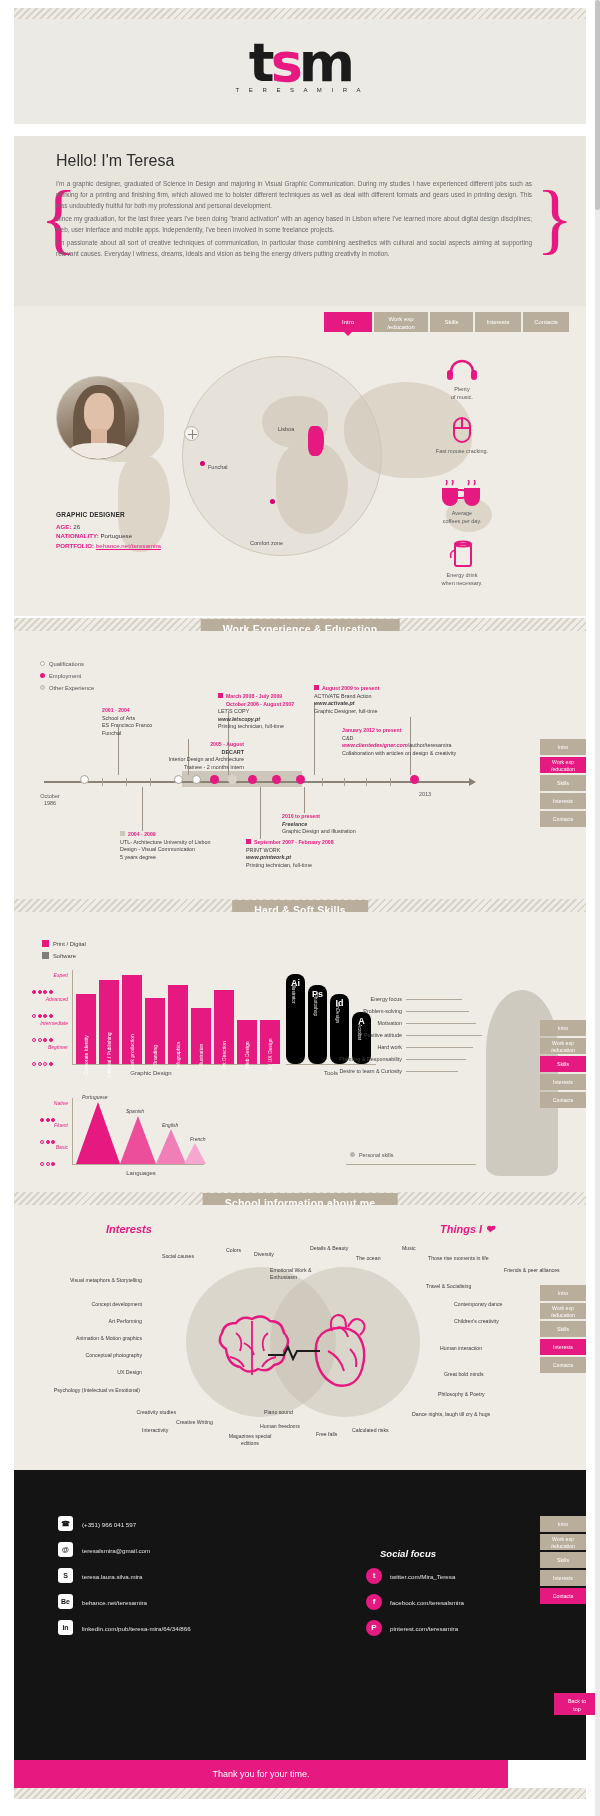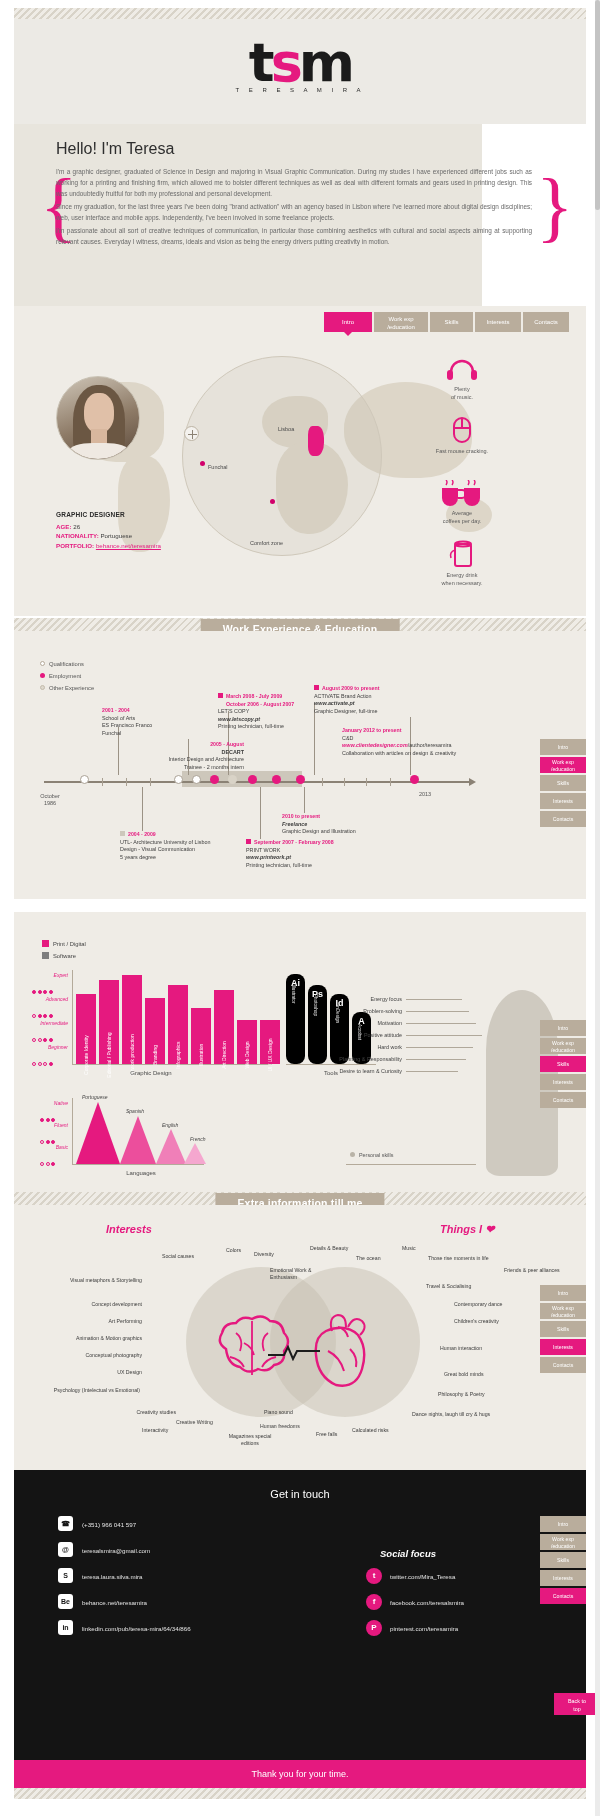--- a/index.html
+++ b/index.html
@@ -34,21 +34,21 @@
   #tophatch { position:absolute; left:14px; top:8px; width:572px; height:11px; }
 
   
   #logoblock{ position:absolute; left:14px; top:19px; width:572px; height:105px; background:#eceae5;}
   #logo { position:absolute; left:50%; top:16px; transform:translateX(-50%); width:160px; text-align:center;}
   .logo-word{ font-family:"DejaVu Sans", sans-serif; font-size:54px; font-weight:bold; line-height:56px; letter-spacing:-4px;}
   .logo-t{color:#1b1b1b;} .logo-s{color:#e5197f;} .logo-m{color:#1b1b1b;}
   .logo-sub{ font-size:6px; letter-spacing:4px; color:#2a2a2a; margin-top:-4px; }
 
   
-  #introblock{ position:absolute; left:14px; top:124px; width:468px; height:182px; background:#e8e5dd;}
+  #introblock{ position:absolute; left:14px; top:136px; width:572px; height:182px; background:#e8e5dd;}
   #hello{ position:absolute; left:42px; top:16px; font-size:16px; color:#2e2e2e; }
   #introtext{ position:absolute; left:42px; top:42px; width:476px; font-size:6.4px; line-height:11px;
     color:#6a6a6a; text-align:justify;}
   #introtext p{ margin-bottom:2px;}
   .brace{ position:absolute; color:#e5197f; font-size:78px; font-weight:300; font-family:"Liberation Serif", serif;
     line-height:78px;}
   #brace-l{ left:26px; top:44px;} #brace-r{ left:522px; top:44px;}
 
   
   #navband{ position:absolute; left:14px; top:306px; width:572px; height:32px; background:#efece6;}
@@ -154,21 +154,21 @@
   
   #footer{ position:absolute; left:14px; top:1470px; width:572px; height:290px; background:#141414;}
   #getintouch{ position:absolute; left:0; top:18px; width:100%; text-align:center; color:#fff; font-size:11px;}
   .cline{ position:absolute; color:#e4e4e4; font-size:6.2px; }
   .cicon{ position:absolute; width:15px; height:15px; border-radius:3px; background:#fff; color:#141414;
       font-size:7px; font-weight:bold; line-height:15px; text-align:center;}
   #social-h{ position:absolute; right:150px; top:78px; color:#fff; font-size:9.5px; font-style:italic; font-weight:bold;}
   .sicon{ position:absolute; width:16px; height:16px; border-radius:50%; background:#e5197f; color:#fff;
      font-size:8px; line-height:16px; text-align:center; font-weight:bold;}
   .sline{ position:absolute; color:#e4e4e4; font-size:6.2px;}
-  #thanks{ position:absolute; left:14px; top:1760px; width:572px; height:28px; background:#e5197f;
+  #thanks{ position:absolute; left:14px; top:1760px; width:494px; height:28px; background:#e5197f;
      color:#fff; font-size:9px; text-align:center; line-height:28px;}
   #bottomhatch{ position:absolute; left:14px; top:1788px; width:572px; height:11px;}
 
   
   .sidenav{ position:absolute; right:0; width:46px; }
   .sidenav .itm{ height:16px; background:#b9ad9c; color:#fff; font-size:5.2px; text-align:center;
      line-height:16px; margin-bottom:2px;}
   .sidenav .itm.two{ line-height:7px; padding-top:2px;}
   .sidenav .itm.active{ background:#e5197f;}
   #backtop{ position:absolute; right:0; top:1693px; width:46px; height:22px; background:#e5197f; color:#fff;
@@ -377,20 +377,23 @@
       <div class="itm two active">
           <div>Work exp</div>
           <div>/education</div>
         </div>
       <div class="itm">Skills</div>
       <div class="itm">Interests</div>
       <div class="itm">Contacts</div>
     </div>
   </div>
 
+  <div id="skillhatch" class="hatch">
+    <div class="band-title" style="top:1px;">Hard &amp; Soft Skills</div>
+  </div>
   <div id="skillsec">
     <div class="skl-legend" style="left:28px; top:28px;"><i style="background:#e5197f;"></i><span>Print / Digital</span></div>
     <div class="skl-legend" style="left:28px; top:40px;"><i style="background:#7e7e7e;"></i><span>Software</span></div>
 
     <div class="ylab" style="left:10px; top:60px; width:44px;">Expert</div>
     <div class="dots" style="left:18px; top:68px;"><i class="f"></i><i class="f"></i><i class="f"></i><i class="f"></i></div>
     <div class="ylab" style="left:10px; top:84px; width:44px;">Advanced</div>
     <div class="dots" style="left:18px; top:92px;"><i></i><i class="f"></i><i class="f"></i><i class="f"></i></div>
     <div class="ylab" style="left:4px; top:108px; width:50px;">Intermediate</div>
     <div class="dots" style="left:18px; top:116px;"><i></i><i></i><i class="f"></i><i class="f"></i></div>
@@ -495,21 +498,21 @@
           <div>Work exp</div>
           <div>/education</div>
         </div>
       <div class="itm active">Skills</div>
       <div class="itm">Interests</div>
       <div class="itm">Contacts</div>
     </div>
   </div>
 
   <div id="extrahatch" class="hatch">
-    <div class="band-title" style="top:1px;">Extra information till me</div>
+    <div class="band-title" style="top:1px;">School information about me</div>
   </div>
   <div id="extrasec">
     <div class="sec-h" style="left:92px; top:18px;">Interests</div>
     <div class="sec-h" style="left:378px; top:18px;margin-left:48px;"><span>Things I</span> <span style="color:#e5197f;">❤</span></div>
 
     <div class="vcircle" style="left:172px; top:62px; width:150px; height:150px;"></div>
     <div class="vcircle" style="left:256px; top:62px; width:150px; height:150px;"></div>
 
     <svg style="position:absolute; left:192px; top:108px;" width="96" height="70" viewBox="0 0 96 70">
       <path d="M20 36 q-10 -6 -4 -16 q2 -10 14 -10 q6 -8 16 -4 q10 -6 18 2 q12 0 14 12 q8 8 0 18 q2 12 -10 14 q-6 8 -16 4 q-10 6 -18 -2 q-12 -2 -14 -18 z" fill="none" stroke="#e5197f" stroke-width="2.4"></path>
@@ -564,21 +567,20 @@
           <div>Work exp</div>
           <div>/education</div>
         </div>
       <div class="itm">Skills</div>
       <div class="itm active">Interests</div>
       <div class="itm">Contacts</div>
     </div>
   </div>
 
   <div id="footer">
-    <div id="getintouch">Get in touch</div>
 
     <div class="cicon" style="left:44px; top:46px;">☎</div>
     <div class="cline" style="left:68px; top:51px;">(+351) 966 041 597</div>
     <div class="cicon" style="left:44px; top:72px;">@</div>
     <div class="cline" style="left:68px; top:77px;">teresalsmira@gmail.com</div>
     <div class="cicon" style="left:44px; top:98px;">S</div>
     <div class="cline" style="left:68px; top:103px;">teresa.laura.silva.mira</div>
     <div class="cicon" style="left:44px; top:124px;">Be</div>
     <div class="cline" style="left:68px; top:129px;">behance.net/teresamira</div>
     <div class="cicon" style="left:44px; top:150px;">in</div>

